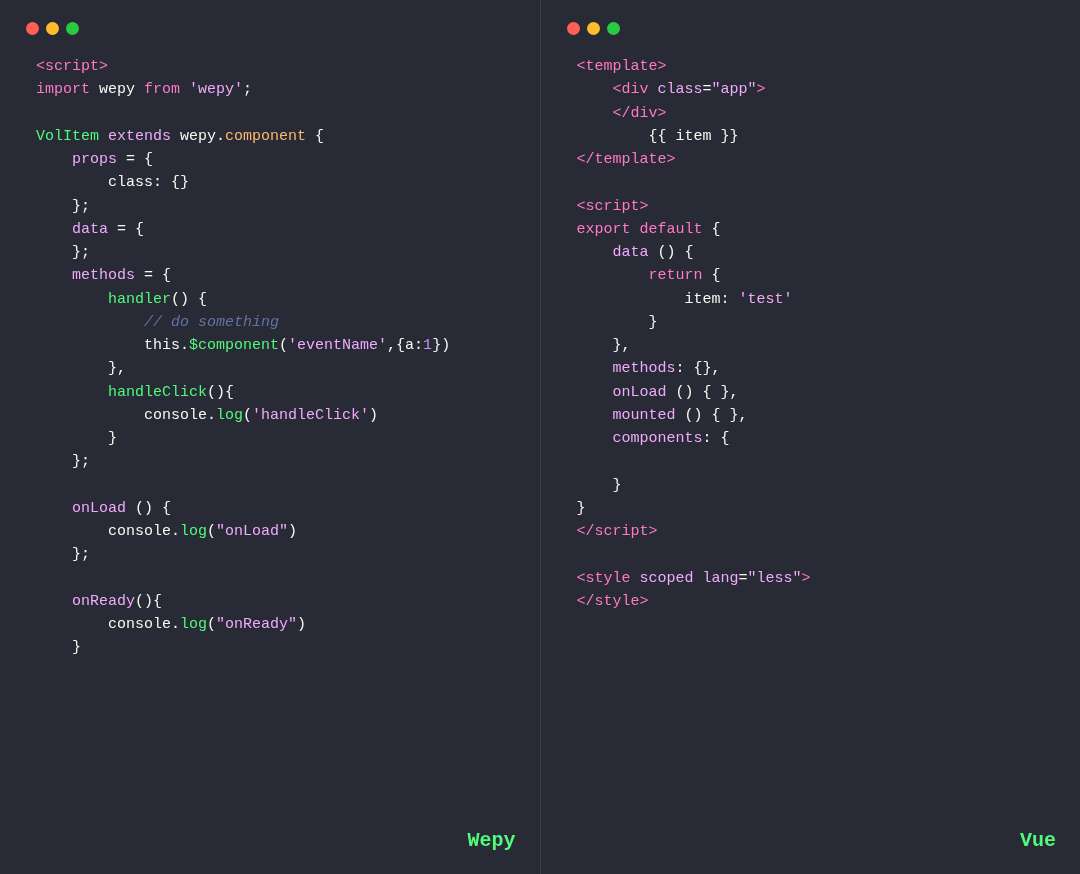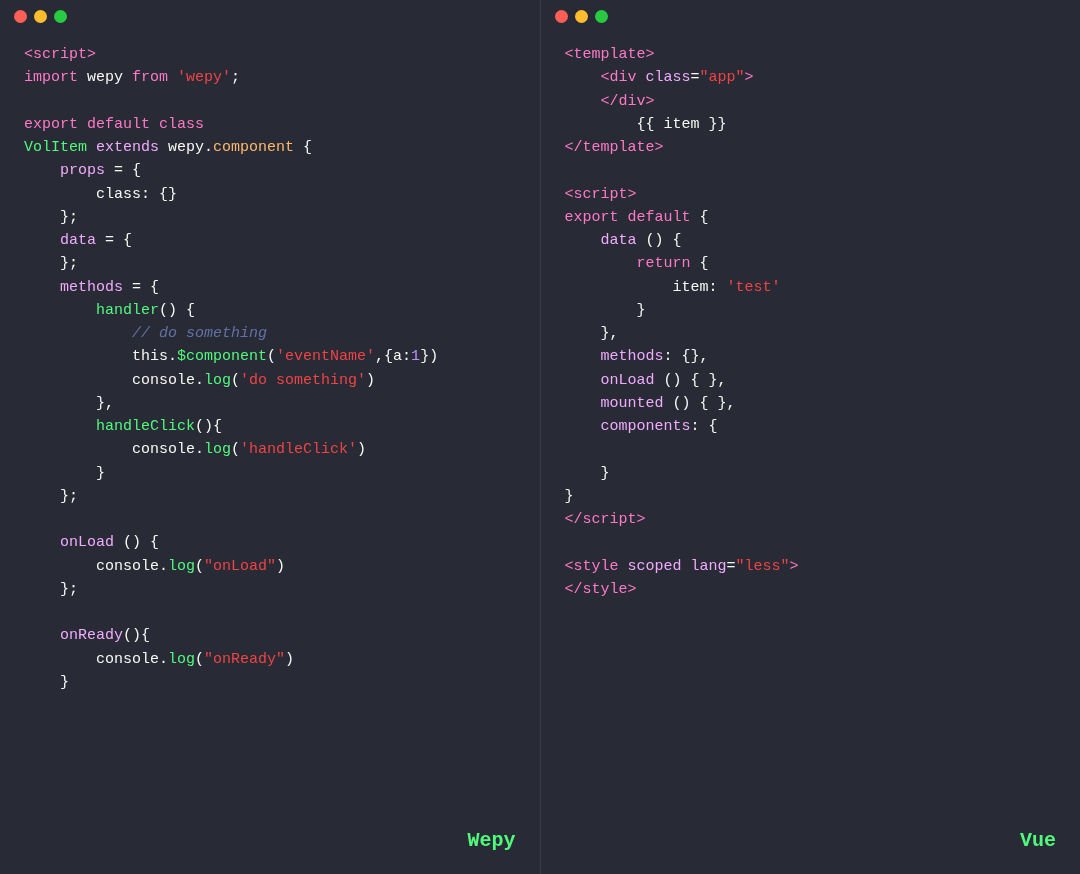--- a/index.html
+++ b/index.html
@@ -9,21 +9,21 @@
       display: flex;
       font-family: 'Courier New', Courier, monospace;
       font-size: 15px;
       line-height: 1.55;
       background: #282a36;
       overflow: hidden;
     }
     .panel {
       flex: 1;
       background: #282a36;
-      padding: 0;
+      padding: 12px;
       position: relative;
       display: flex;
       flex-direction: column;
     }
     .panel-left {
       border-right: 1px solid #3a3c4a;
     }
     .titlebar {
       display: flex;
       align-items: center;
@@ -56,48 +56,46 @@
       font-size: 20px;
       font-weight: bold;
       color: #50fa7b;
     }         
     .tok-comment { color: #6272a4; font-style: italic; }
     .tok-plain { color: #f8f8f2; }
     .tok-pink { color: #ff79c6; }
     .tok-orange { color: #ffb86c; }
     .tok-cyan { color: #f0abfc; }
     .tok-green { color: #50fa7b; }
-    .tok-yellow { color: #ef4444; }
+    .tok-yellow { color: #f0abfc; }
     .tok-purple { color: #bd93f9; }
   </style>
 </head>
 <body>
 
 <div class="panel panel-left">
   <div class="titlebar">
     <div class="dot dot-red"></div>
     <div class="dot dot-yellow"></div>
     <div class="dot dot-green"></div>
   </div>
   <div class="code-area">
     <span class="code-line"><span class="tok-pink">&lt;script&gt;</span></span>
     <span class="code-line"><span class="tok-pink">import</span><span class="tok-plain"> wepy </span><span class="tok-pink">from</span><span class="tok-plain"> </span><span class="tok-yellow">'wepy'</span><span class="tok-plain">;</span></span>
     <span class="code-line"></span>
-    <span class="code-line"><span class="tok-pink">export default class</span></span>
     <span class="code-line"><span class="tok-green">VolItem</span><span class="tok-plain"> </span><span class="tok-cyan">extends</span><span class="tok-plain"> wepy.</span><span class="tok-orange">component</span><span class="tok-plain"> {</span></span>
     <span class="code-line"><span class="tok-plain">    </span><span class="tok-cyan">props</span><span class="tok-plain"> = {</span></span>
     <span class="code-line"><span class="tok-plain">        class: {}</span></span>
     <span class="code-line"><span class="tok-plain">    };</span></span>
     <span class="code-line"><span class="tok-plain">    </span><span class="tok-cyan">data</span><span class="tok-plain"> = {</span></span>
     <span class="code-line"><span class="tok-plain">    };</span></span>
     <span class="code-line"><span class="tok-plain">    </span><span class="tok-cyan">methods</span><span class="tok-plain"> = {</span></span>
     <span class="code-line"><span class="tok-plain">        </span><span class="tok-green">handler</span><span class="tok-plain">() {</span></span>
     <span class="code-line"><span class="tok-comment">            // do something</span></span>
     <span class="code-line"><span class="tok-plain">            this.</span><span class="tok-green">$component</span><span class="tok-plain">(</span><span class="tok-yellow">'eventName'</span><span class="tok-plain">,{a:</span><span class="tok-purple">1</span><span class="tok-plain">})</span></span>
-    <span class="code-line"><span class="tok-plain">            console.</span><span class="tok-green">log</span><span class="tok-plain">(</span><span class="tok-yellow">'do something'</span><span class="tok-plain">)</span></span>
     <span class="code-line"><span class="tok-plain">        },</span></span>
     <span class="code-line"><span class="tok-plain">        </span><span class="tok-green">handleClick</span><span class="tok-plain">(){</span></span>
     <span class="code-line"><span class="tok-plain">            console.</span><span class="tok-green">log</span><span class="tok-plain">(</span><span class="tok-yellow">'handleClick'</span><span class="tok-plain">)</span></span>
     <span class="code-line"><span class="tok-plain">        }</span></span>
     <span class="code-line"><span class="tok-plain">    };</span></span>
     <span class="code-line"></span>
     <span class="code-line"><span class="tok-cyan">    onLoad</span><span class="tok-plain"> () {</span></span>
     <span class="code-line"><span class="tok-plain">        console.</span><span class="tok-green">log</span><span class="tok-plain">(</span><span class="tok-yellow">"onLoad"</span><span class="tok-plain">)</span></span>
     <span class="code-line"><span class="tok-plain">    };</span></span>
     <span class="code-line"></span>

